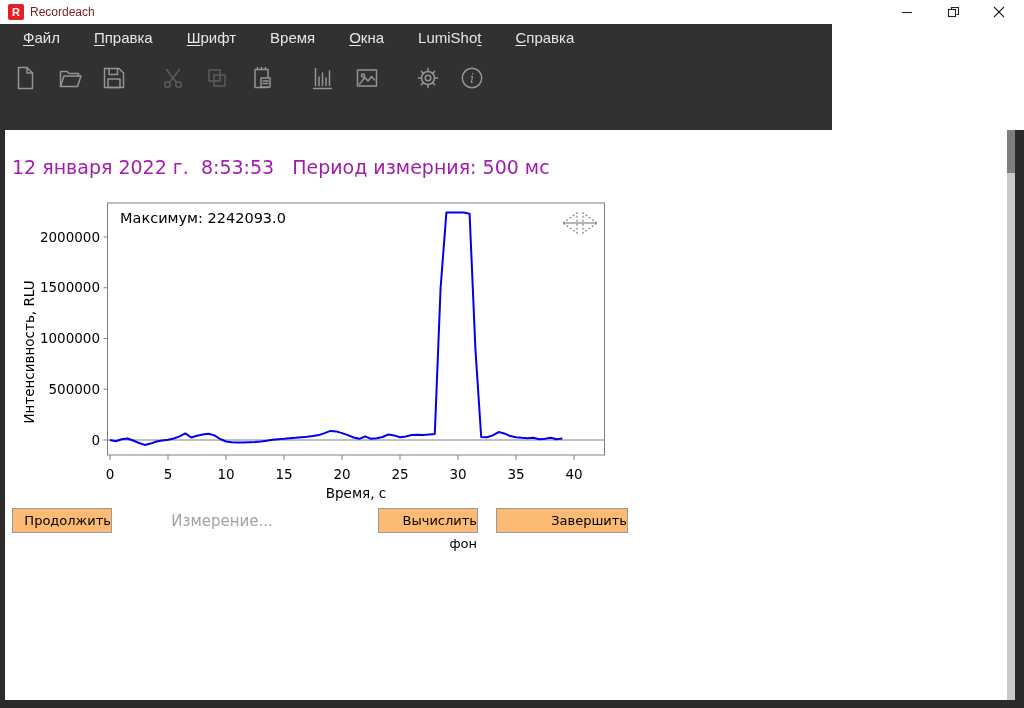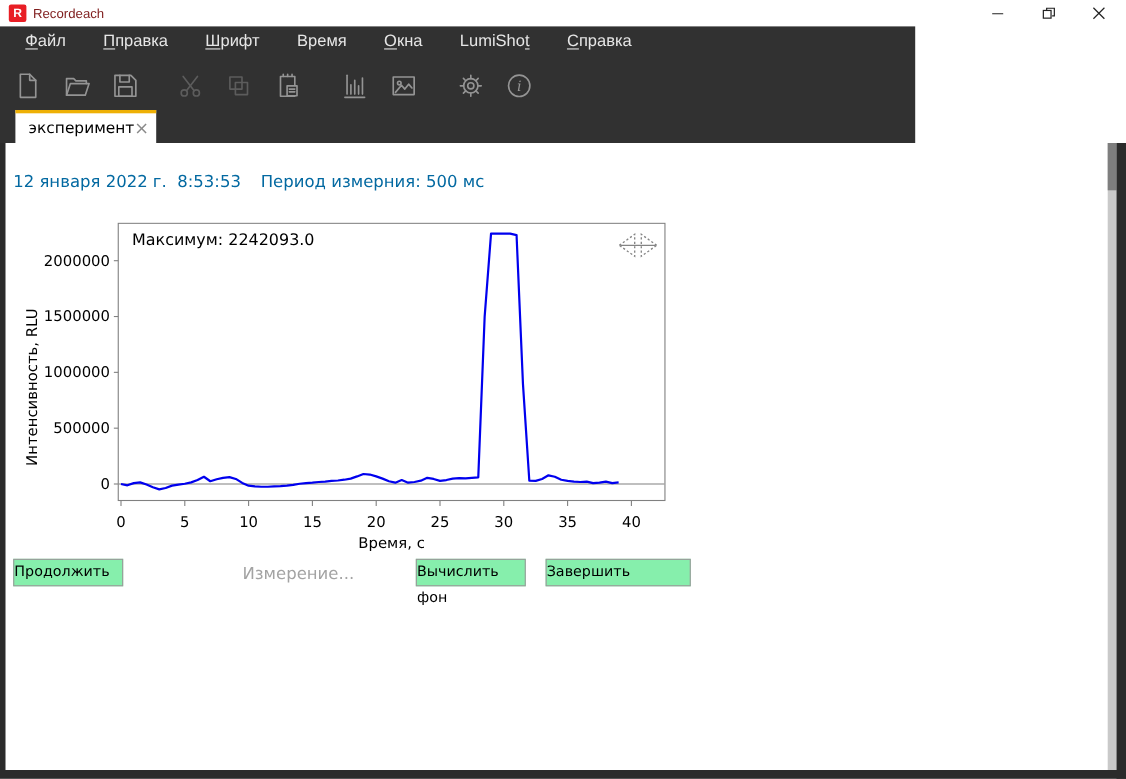--- a/index.html
+++ b/index.html
@@ -30,29 +30,29 @@
   .tab-close{margin-left:auto;margin-right:8px;color:#8a8a8a;font-size:16px;line-height:16px}
 
   
   .border-left{position:absolute;left:0;top:130px;width:5px;height:570px;background:#2b2b2b}
   .border-right{position:absolute;left:1015px;top:130px;width:9px;height:578px;background:#2b2b2b}
   .border-bottom{position:absolute;left:0;top:700px;width:1024px;height:8px;background:#2b2b2b}
   .scroll-track{position:absolute;left:1007px;top:130px;width:8px;height:570px;background:#c9c9c9}
   .scroll-thumb{position:absolute;left:0;top:0;width:8px;height:43px;background:#7e7e7e}
 
   
-  .status-line{position:absolute;left:12px;top:156px;font-size:15px;color:#0369a1;white-space:pre}
+  .status-line{position:absolute;left:12px;top:156px;font-size:19px;color:#a21caf;white-space:pre}
   .status-period{margin-left:18px}
   .chart-wrap{position:absolute;left:20px;top:202px;width:590px;height:300px}
   #chart-svg{font-family:"DejaVu Sans",sans-serif}
 
-  .btn{position:absolute;height:25px;background:#86efac;border:1px solid #9a9a9a;box-sizing:border-box;
-       font:13px/23px "DejaVu Sans",sans-serif;color:#000;text-align:left;cursor:default}
+  .btn{position:absolute;height:25px;background:#fdba74;border:1px solid #9a9a9a;box-sizing:border-box;
+       font:13px/23px "DejaVu Sans",sans-serif;color:#000;text-align:right;cursor:default}
   .btn-continue{left:12px;top:508px;width:100px}
-  .btn-measure{left:122px;top:510px;border:none;background:none;color:#a3a3a3;font-size:15px;line-height:22px;text-align:right;width:200px}
+  .btn-measure{left:122px;top:510px;border:none;background:none;color:#a3a3a3;font-size:15px;line-height:22px;text-align:center;width:200px}
   .btn-calc{left:378px;top:508px;width:100px}
   .btn-finish{left:496px;top:508px;width:132px}
 </style>
 </head>
 <body>
 
 <div class="titlebar">
   <div class="logo">R</div>
   <div class="title-text">Recordeach</div>
   <div class="win-controls">
@@ -152,24 +152,20 @@
       </svg>
     </div>
     <div class="tool-btn" style="margin-left:18px">
       <svg viewBox="0 0 26 26" width="26" height="26">
         <circle cx="13" cy="13" r="9.7"></circle>
         <text x="13" y="17.5" font-size="13" font-style="italic" font-family="DejaVu Serif, serif" fill="#949494" stroke="none" text-anchor="middle">i</text>
       </svg>
     </div>
   </div>
 
-  <div class="tab">
-    <span class="tab-label">эксперимент</span>
-    <span class="tab-close">×</span>
-  </div>
 </div>
 
 <div class="status-line"><span>12 января 2022 г.  8:53:53</span><span class="status-period">Период измерния: 500 мс</span></div>
 
 <div class="chart-wrap">
   <svg id="chart-svg" width="590" height="300" viewBox="0 0 590 300">
     <rect x="87.5" y="1" width="497" height="252" fill="none" stroke="#808080" stroke-width="1"></rect>
     <g transform="translate(541,4)" stroke="#848484" fill="none" stroke-width="1.2">
       <path d="M2 17 L16 7 V27 Z" stroke-dasharray="2 2"></path>
       <path d="M36 17 L22 7 V27 Z" stroke-dasharray="2 2"></path>

